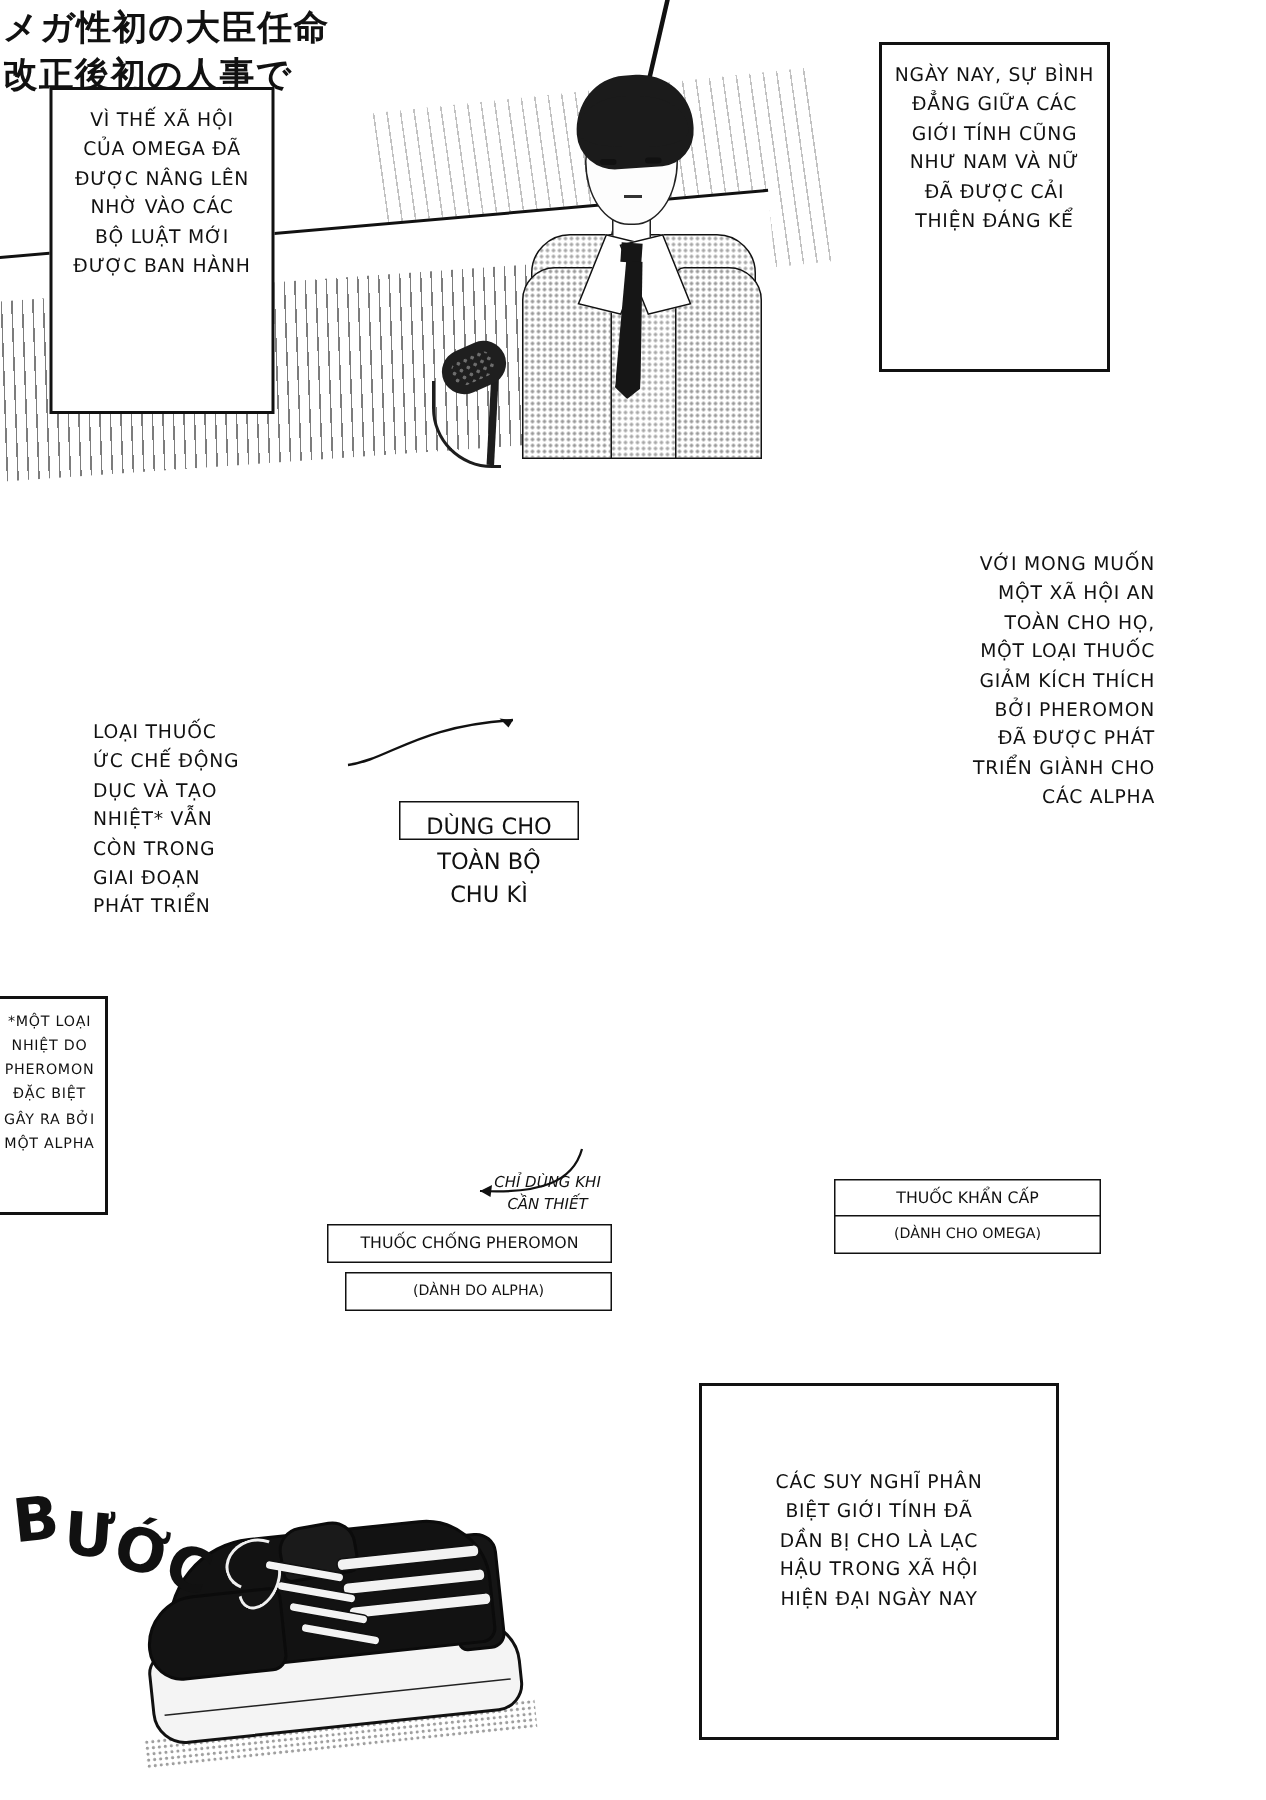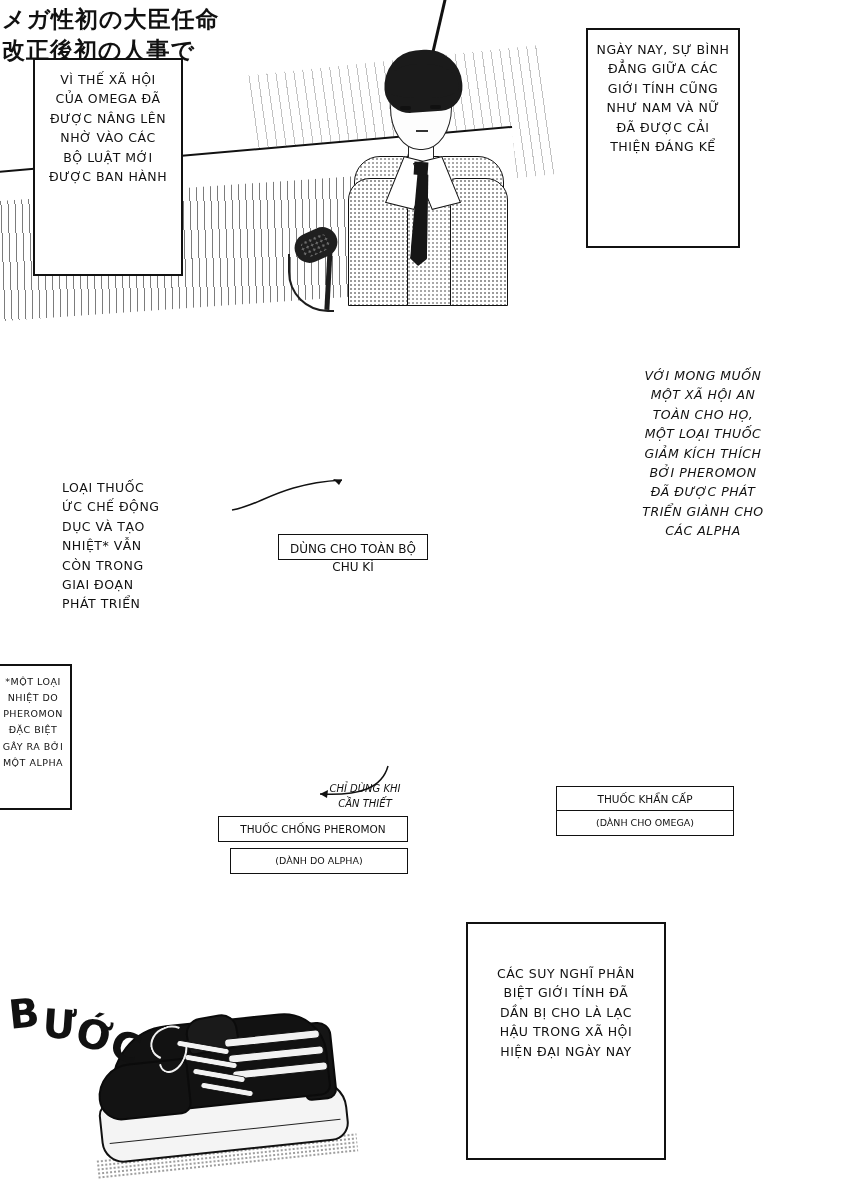--- a/index.html
+++ b/index.html
@@ -626,38 +626,38 @@
   </div>
 
   <div class="caption noborder" style="left:52px; top:468px; width:150px; height:190px; text-align:left; padding-left:10px;">LOẠI THUỐC
 ỨC CHẾ ĐỘNG
 DỤC VÀ TẠO
 NHIỆT* VẪN
 CÒN TRONG
 GIAI ĐOẠN
 PHÁT TRIỂN</div>
 
-  <div class="caption noborder" style="left:628px; top:356px; width:150px; height:226px; text-align:center;font-style:italic;">VỚI MONG MUỐN
+  <div class="caption noborder" style="left:628px; top:356px; width:150px; height:226px; text-align:right;">VỚI MONG MUỐN
 MỘT XÃ HỘI AN
 TOÀN CHO HỌ,
 MỘT LOẠI THUỐC
 GIẢM KÍCH THÍCH
 BỞI PHEROMON
 ĐÃ ĐƯỢC PHÁT
 TRIỂN GIÀNH CHO
 CÁC ALPHA</div>
 
   <div class="caption" style="left:-6px; top:664px; width:78px; height:146px; font-size:9.5px; padding:8px 4px; line-height:1.7;">*MỘT LOẠI
 NHIỆT DO
 PHEROMON
 ĐẶC BIỆT
 GÂY RA BỞI
 MỘT ALPHA</div>
 
-  <div class="labelbox" style="left:266px; top:534px; width:150px; height:26px; font-size:12px;margin-left:12px;">DÙNG CHO TOÀN BỘ CHU KÌ</div>
+  <div class="labelbox" style="left:266px; top:534px; width:120px; height:26px; font-size:15px;">DÙNG CHO TOÀN BỘ CHU KÌ</div>
 
   <div class="labelbox" style="left:230px; top:848px; width:178px; height:26px; font-size:9.5px;">(DÀNH DO ALPHA)</div>
   <div class="labelbox" style="left:218px; top:816px; width:190px; height:26px;">THUỐC CHỐNG PHEROMON</div>
 
   <div class="handnote" style="left:320px; top:782px; width:90px;font-style:italic;">CHỈ DÙNG KHI
 CẦN THIẾT</div>
 
   <div class="labelbox" style="left:556px; top:786px; width:178px; height:26px;">THUỐC KHẨN CẤP</div>
   <div class="labelbox" style="left:556px; top:810px; width:178px; height:26px; font-size:9.5px;">(DÀNH CHO OMEGA)</div>
 
@@ -681,19 +681,19 @@
   <div class="shoe-lacebar lb3"></div>
   <div class="shoe-lacebar lb4"></div>
   <div class="shoe-lace"></div>
   <div class="shoe-lace2"></div>
   <div class="shoe-stripe ss1"></div>
   <div class="shoe-stripe ss2"></div>
   <div class="shoe-stripe ss3"></div>
 
   <div class="sfx" id="sfx-text"><span>B</span><span>Ư</span><span>Ớ</span><span>C</span></div>
 
-  <div class="caption" style="left:466px; top:922px; width:200px; height:238px; padding-top:40px;">CÁC SUY NGHĨ PHÂN
+  <div class="caption" style="left:466px; top:922px; width:240px; height:238px; padding-top:54px;">CÁC SUY NGHĨ PHÂN
 BIỆT GIỚI TÍNH ĐÃ
 DẦN BỊ CHO LÀ LẠC
 HẬU TRONG XÃ HỘI
 HIỆN ĐẠI NGÀY NAY</div>
 
 </div>
 
 </body></html>

